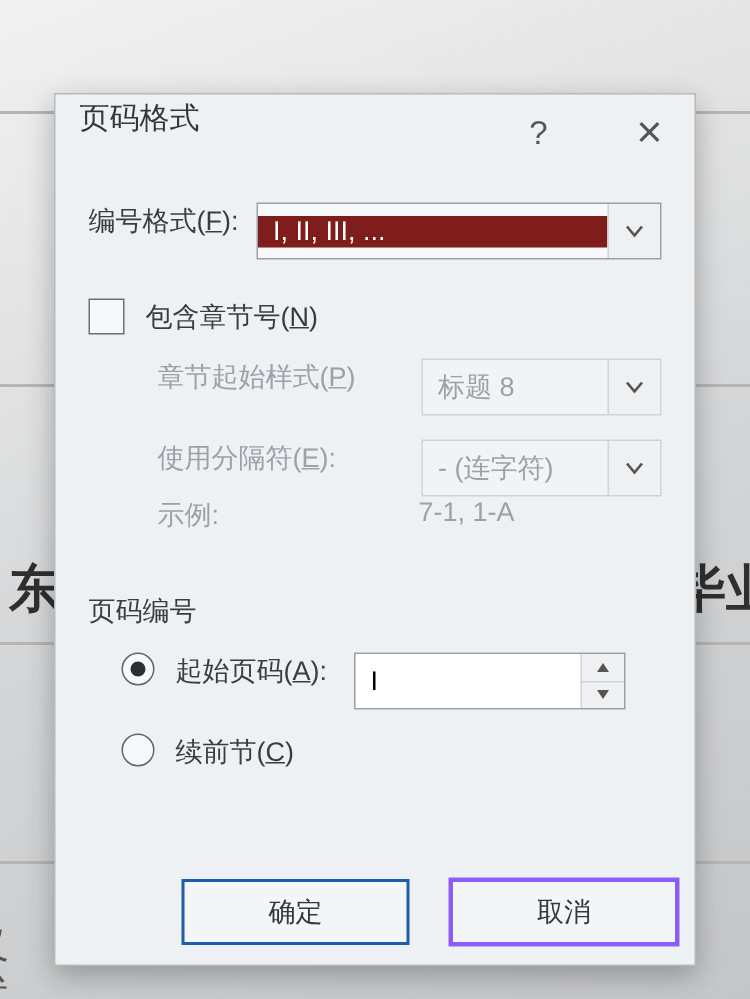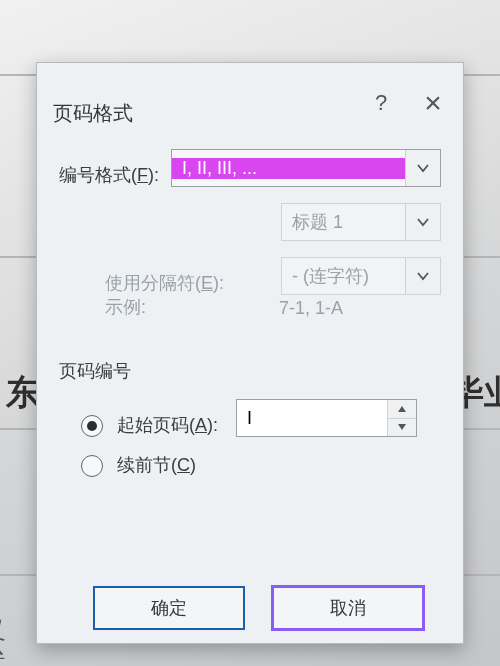--- a/index.html
+++ b/index.html
@@ -3,56 +3,56 @@
 <meta charset="utf-8">
 <style>
   html,body{margin:0;padding:0;width:500px;height:666px;overflow:hidden;
     font-family:"Microsoft YaHei","SimSun",sans-serif;font-size:18px;color:#333;}
   .bg{position:absolute;inset:0;
     background:linear-gradient(160deg,#f1f1f1,#d4d5d6 55%,#c5c6c8);}
   .bg-line{position:absolute;left:0;right:0;height:2px;background:#b5b5b6;}
   .bg-text{position:absolute;font-size:34px;font-weight:700;color:#2f2f2f;}
   .dialog{position:absolute;left:36px;top:62px;width:426px;height:580px;
     background:#eef1f3;border:1px solid #b9b9b9;box-shadow:0 6px 18px rgba(0,0,0,.28);}
-  .titlebar{display:flex;align-items:flex-end;height:48px;padding:16px 4px 0 16px;}
+  .titlebar{display:flex;align-items:flex-start;height:48px;padding:2px 4px 0 16px;gap:22px;}
   .titlebar .t{flex:1;font-size:20px;color:#34373a}
   .titlebar .tb{width:52px;height:48px;display:flex;align-items:center;
     justify-content:center;color:#555}
   .body{padding:6px 22px 0 22px}
-  .row{display:flex;align-items:flex-end;margin-top:16px}
+  .row{display:flex;align-items:flex-start;margin-top:16px}
   .lbl{color:#3a3d40}
   .sel{display:flex;align-items:center;height:36px;border:1px solid #9aa0a6;
     background:#f7f8fa;margin-left:auto;min-width:0}
   .sel .val{padding:0 10px;color:#2f3a44;white-space:nowrap}
   .sel .dd{width:34px;align-self:stretch;display:flex;align-items:center;
     justify-content:center;border-left:1px solid #cfd3d7;background:#eef0f2}
   .chev{width:12px;height:12px}
   .chev path{stroke:#555;stroke-width:1.8;fill:none}
-  .sel.hl .val{background:#d946ef;color:#fff}
+  .sel.hl .val{background:#7f1d1d;color:#fff}
   .chk{width:22px;height:22px;border:1.5px solid #6b6f73;margin-right:14px;background:#f7f8fa}
   .chk-row{margin-top:26px}
   .indent{padding-left:46px}
   .disabled{color:#9aa1a8}
   .sel.disabled{border-color:#cfd3d7;background:#f2f3f5}
   .sel.disabled .val{color:#9aa1a8}
   .ex{margin-top:0}
   .section{margin-top:40px;color:#3a3d40}
   .radio{width:20px;height:20px;border:1.6px solid #5f6569;border-radius:50%;
     margin-right:14px;display:flex;align-items:center;justify-content:center;background:#f7f8fa}
   .radio.checked::after{content:"";width:10px;height:10px;border-radius:50%;background:#2b2f34}
   .spin{display:flex;height:36px;border:1px solid #9aa0a6;background:#fff;margin-left:18px}
   .spin input{width:130px;border:none;outline:none;padding:0 10px;font-size:18px;
     font-family:inherit;background:transparent}
   .spin .btns{width:28px;display:flex;flex-direction:column;border-left:1px solid #cfd3d7}
   .spin .sb{flex:1;display:flex;align-items:center;justify-content:center;background:#eef0f2}
   .spin .sb+.sb{border-top:1px solid #cfd3d7}
   .tri{width:10px;height:10px}
   .tri path{fill:#555}
   .footer{position:absolute;left:0;right:0;bottom:0;height:70px;
-    display:flex;align-items:center;justify-content:flex-end;gap:26px;padding:0 38px}
+    display:flex;align-items:center;justify-content:flex-end;gap:26px;padding:0 10px}
   .btn{width:148px;height:40px;border:3px solid #8b5cf6;background:#f4f5f7;
     display:flex;align-items:center;justify-content:center;color:#34383b}
   .btn.primary{border:2px solid #1a5fa9}
 </style>
 </head>
 <body>
 
 <div class="bg">
   <div class="bg-line" style="top:74px"></div>
   <div class="bg-line" style="top:256px"></div>
@@ -79,24 +79,29 @@
       <div class="sel hl" style="flex:1;margin-left:12px">
         <span class="val" style="flex:1">I, II, III, ...</span>
         <div class="dd">
           <svg class="chev" viewBox="0 0 12 12">
               <path d="M1 3 L6 9 L11 3"></path>
             </svg>
         </div>
       </div>
     </div>
 
+    <div class="row chk-row">
+      <div class="chk"></div>
+      <span class="lbl">包含章节号(<u>N</u>)</span>
+    </div>
 
     <div class="row indent">
+      <span class="lbl disabled">章节起始样式(<u>P</u>)</span>
       <div class="sel disabled" style="width:158px">
-        <span class="val" style="flex:1">标题 1</span>
+        <span class="val" style="flex:1">标题 8</span>
         <div class="dd">
           <svg class="chev" viewBox="0 0 12 12">
               <path d="M1 3 L6 9 L11 3"></path>
             </svg>
         </div>
       </div>
     </div>
 
     <div class="row indent">
       <span class="lbl disabled">使用分隔符(<u>E</u>):</span>

